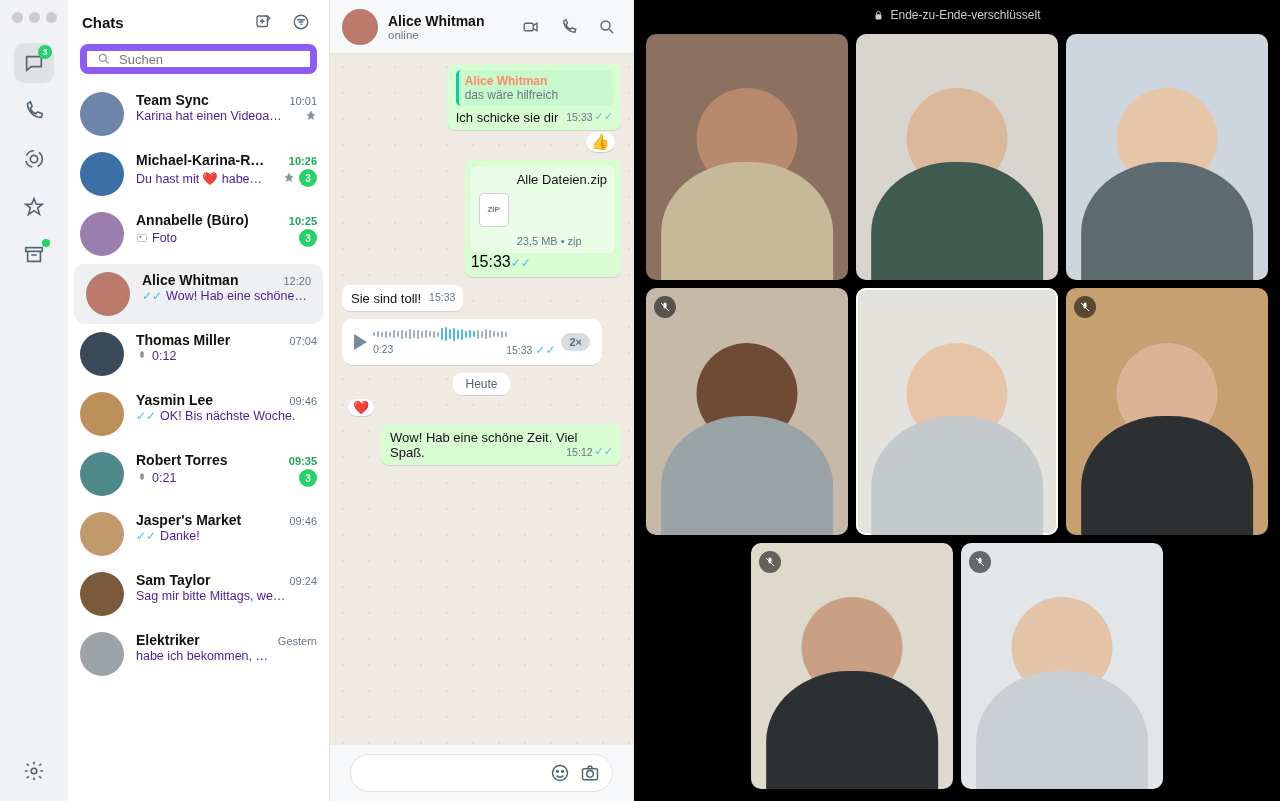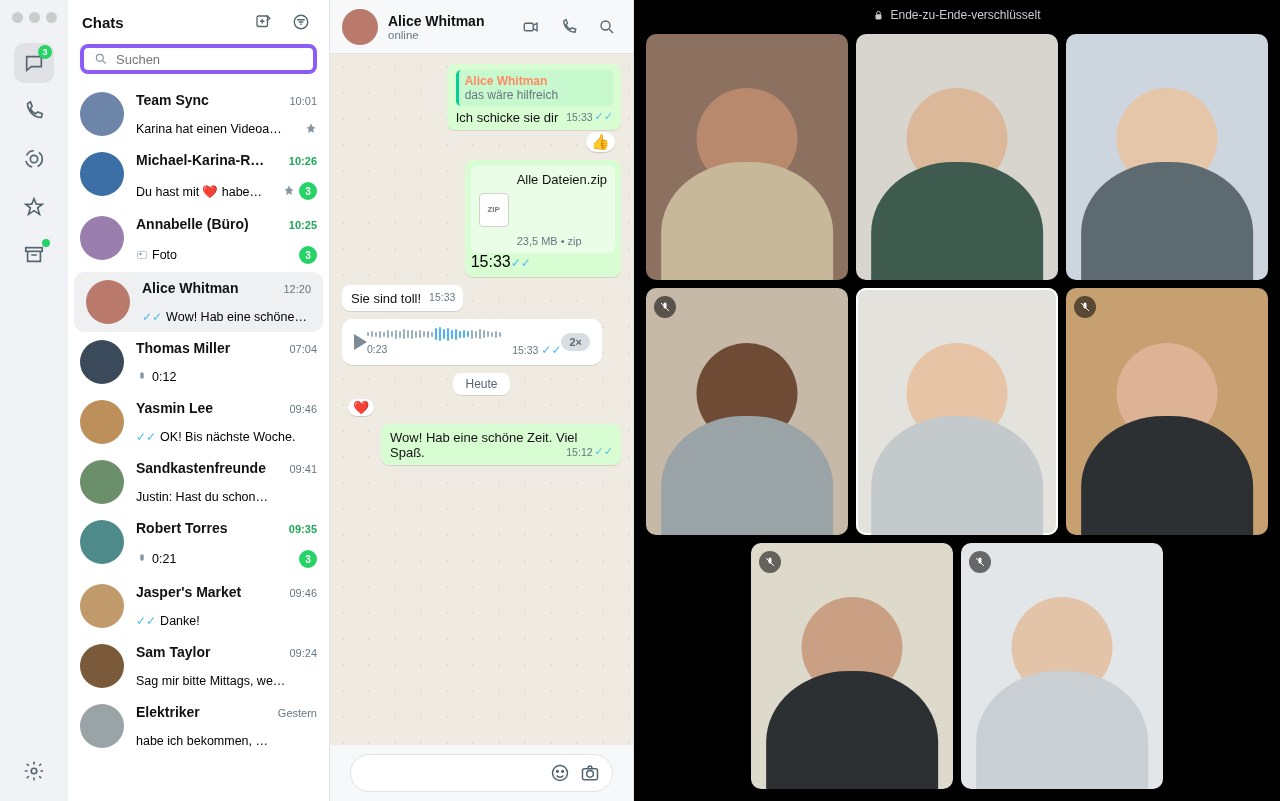--- a/index.html
+++ b/index.html
@@ -13,34 +13,34 @@
 .rail-btn svg{ width:22px; height:22px; fill:none; stroke:#54656f; stroke-width:1.8;}
 .rail-btn .dot{ position:absolute; top:2px; right:2px; width:14px; height:14px; border-radius:50%; background:#25d366; color:#fff; font-size:9px; display:flex; align-items:center; justify-content:center; font-weight:600;}
 .rail-spacer{flex:1;}
 
 .chatlist { width:262px; border-right:1px solid #e3e3e3; display:flex; flex-direction:column;}
 .cl-header{height:44px; display:flex; align-items:center; padding:0 14px; gap:10px;}
 .cl-header h1{font-size:15px; font-weight:700; flex:1; color:#111;}
 .icon-btn{width:28px; height:28px; display:flex; align-items:center; justify-content:center; cursor:pointer; border-radius:6px;}
 .icon-btn svg{width:18px;height:18px; stroke:#54656f; fill:none; stroke-width:1.8;}
 .cl-search{padding:0 12px 10px 12px;}
-.cl-search-box{height:30px; background:#fff; border:4px solid #8b5cf6; border-radius:8px; display:flex; align-items:center; padding:0 10px; gap:8px;}
+.cl-search-box{height:30px; background:#fff; border:7px solid #8b5cf6; border-radius:8px; display:flex; align-items:center; padding:0 10px; gap:8px;}
 .cl-search-box input{border:none; outline:none; flex:1; font-size:13px; color:#333; background:transparent;}
 .cl-search-box svg{width:14px;height:14px; stroke:#8696a0; stroke-width:2; fill:none;}
 .cl-scroll{flex:1; overflow-y:auto;}
 .chat-item{display:flex; gap:12px; padding:8px 12px; cursor:pointer; align-items:flex-start;}
 .chat-item.selected{background:#eef0f2; border-radius:10px; margin:0 6px;}
 .avatar{width:44px;height:44px;border-radius:50%; background:#b9c3cb; flex-shrink:0; display:flex; align-items:center; justify-content:center; overflow:hidden;}
-.chat-body{flex:1; min-width:0; display:flex; flex-direction:column; gap:14px; border-bottom:0;}
+.chat-body{flex:1; min-width:0; display:flex; flex-direction:column; gap:1px; border-bottom:0;}
 .chat-row1{display:flex; align-items:baseline; gap:6px;}
 .chat-name{font-size:14px; font-weight:600; color:#111; white-space:nowrap; overflow:hidden; text-overflow:ellipsis; flex:1;}
 .chat-time{font-size:11px; color:#667781;}
 .chat-time.unread{color:#1fa855; font-weight:600;}
 .chat-row2{display:flex; align-items:center; gap:4px;}
-.chat-preview{font-size:12.5px; color:#000000; white-space:nowrap; overflow:hidden; text-overflow:ellipsis; flex:1;}
+.chat-preview{font-size:12.5px; color:#4c1d95; white-space:nowrap; overflow:hidden; text-overflow:ellipsis; flex:1;}
 .ticks{color:#53bdeb; font-size:12px;}
 .pin-ic, .photo-ic, .mic-ic{width:12px; height:12px; stroke:#8696a0; fill:#8696a0;}
 .unread-badge{width:18px; height:18px; border-radius:50%; background:#25d366; color:#fff; font-size:10px; font-weight:600; display:flex; align-items:center; justify-content:center;}
 
 .conv{width:304px; border-right:1px solid #e3e3e3; display:flex; flex-direction:column; background:#efeae2;}
 .conv-header{height:54px; background:#f7f8fa; display:flex; align-items:center; padding:0 12px; gap:10px; border-bottom:1px solid #e3e3e3;}
 .conv-header .avatar{width:36px; height:36px;}
 .conv-title{flex:1; display:flex; flex-direction:column;}
 .conv-title .nm{font-size:14px; font-weight:600; color:#111;}
 .conv-title .st{font-size:11.5px; color:#667781;}
@@ -52,21 +52,21 @@
 .bubble .meta{float:right; margin-left:8px; font-size:10.5px; color:#667781; display:inline-flex; align-items:center; gap:2px;}
 .bubble .meta .ticks{font-size:11px;}
 .reply-quote{border-left:3px solid #06cf9c; background:rgba(6,207,156,.08); border-radius:5px; padding:4px 6px; margin-bottom:4px;}
 .reply-quote .qn{font-size:12px; font-weight:600; color:#ff8a65;}
 .reply-quote .qt{font-size:12px; color:#667781;}
 .file-bubble{background:#d9fdd3; align-self:flex-end; border-radius:8px; padding:6px; box-shadow:0 1px 0.5px rgba(0,0,0,.1); max-width:240px;}
 .file-row{background:rgba(255,255,255,.45); border-radius:6px; padding:6px 8px; display:flex; align-items:center; gap:8px;}
 .file-ic{width:30px; height:34px; background:#fff; border:1px solid #d0d0d0; border-radius:4px; display:flex; align-items:center; justify-content:center; font-size:8px; color:#7a7a7a; font-weight:600;}
 .file-info .fn{font-size:13px; color:#111;}
 .file-info .fm{font-size:11px; color:#667781;margin-top:48px;}
-.voice-bubble{background:#fff; align-self:flex-start; border-radius:10px; padding:8px 12px; display:flex; align-items:center; gap:0; min-width:260px; box-shadow:0 1px 0.5px rgba(0,0,0,.1);text-align:center;}
+.voice-bubble{background:#fff; align-self:flex-start; border-radius:10px; padding:8px 12px; display:flex; align-items:center; gap:6px; min-width:260px; box-shadow:0 1px 0.5px rgba(0,0,0,.1);text-align:center;}
 .play-btn{width:0;height:0;border-style:solid;border-width:8px 0 8px 13px;border-color:transparent transparent transparent #7c8b95; cursor:pointer;}
 .wave{flex:1; height:22px; display:flex; align-items:center; gap:2px;}
 .wave span{width:2px; background:#9db0bd; display:block; height:8px; border-radius:1px;}
 .wave span.h{background:#4cb3f4;}
 .speed-pill{background:#d8dde1; color:#5b6b75; font-size:11px; font-weight:600; border-radius:12px; padding:3px 8px;}
 .vm-row{display:flex; justify-content:space-between; width:100%; font-size:10.5px; color:#667781;}
 .day-pill{align-self:center; background:#fff; border-radius:8px; padding:4px 12px; font-size:12px; color:#54656f; box-shadow:0 1px 0.5px rgba(0,0,0,.1);}
 .photo-bubble{align-self:flex-start; background:#fff; border-radius:8px; padding:3px; box-shadow:0 1px 0.5px rgba(0,0,0,.1); max-width:222px;}
 .photo-img{width:216px; height:260px; background:linear-gradient(180deg,#8fb6e4 0%, #6d9ad4 34%, #9fb07c 62%, #b7a77e 100%); border-radius:6px; position:relative;}
 .fwd-circle{position:absolute; right:8px; bottom:8px; width:28px; height:28px; border-radius:50%; background:rgba(255,255,255,.92); display:flex; align-items:center; justify-content:center;}
@@ -244,32 +244,20 @@
       <div class="chat-item">
         <div class="avatar" style="background:#bc8f5b;"></div>
         <div class="chat-body">
           <div class="chat-row1">
             <span class="chat-name">Yasmin Lee</span>
             <span class="chat-time">09:46</span>
           </div>
           <div class="chat-row2">
             <span class="ticks">✓✓</span> 
             <span class="chat-preview">OK! Bis nächste Woche.</span>
-          </div>
-        </div>
-      </div>
-      <div class="chat-item">
-        <div class="avatar" style="background:#6b8e6b;"></div>
-        <div class="chat-body">
-          <div class="chat-row1">
-            <span class="chat-name">Sandkastenfreunde</span>
-            <span class="chat-time">09:41</span>
-          </div>
-          <div class="chat-row2">
-            <span class="chat-preview">Justin: Hast du schon…</span>
           </div>
         </div>
       </div>
       <div class="chat-item">
         <div class="avatar" style="background:#4f8a8b;"></div>
         <div class="chat-body">
           <div class="chat-row1">
             <span class="chat-name">Robert Torres</span>
             <span class="chat-time unread">09:35</span>
           </div>

